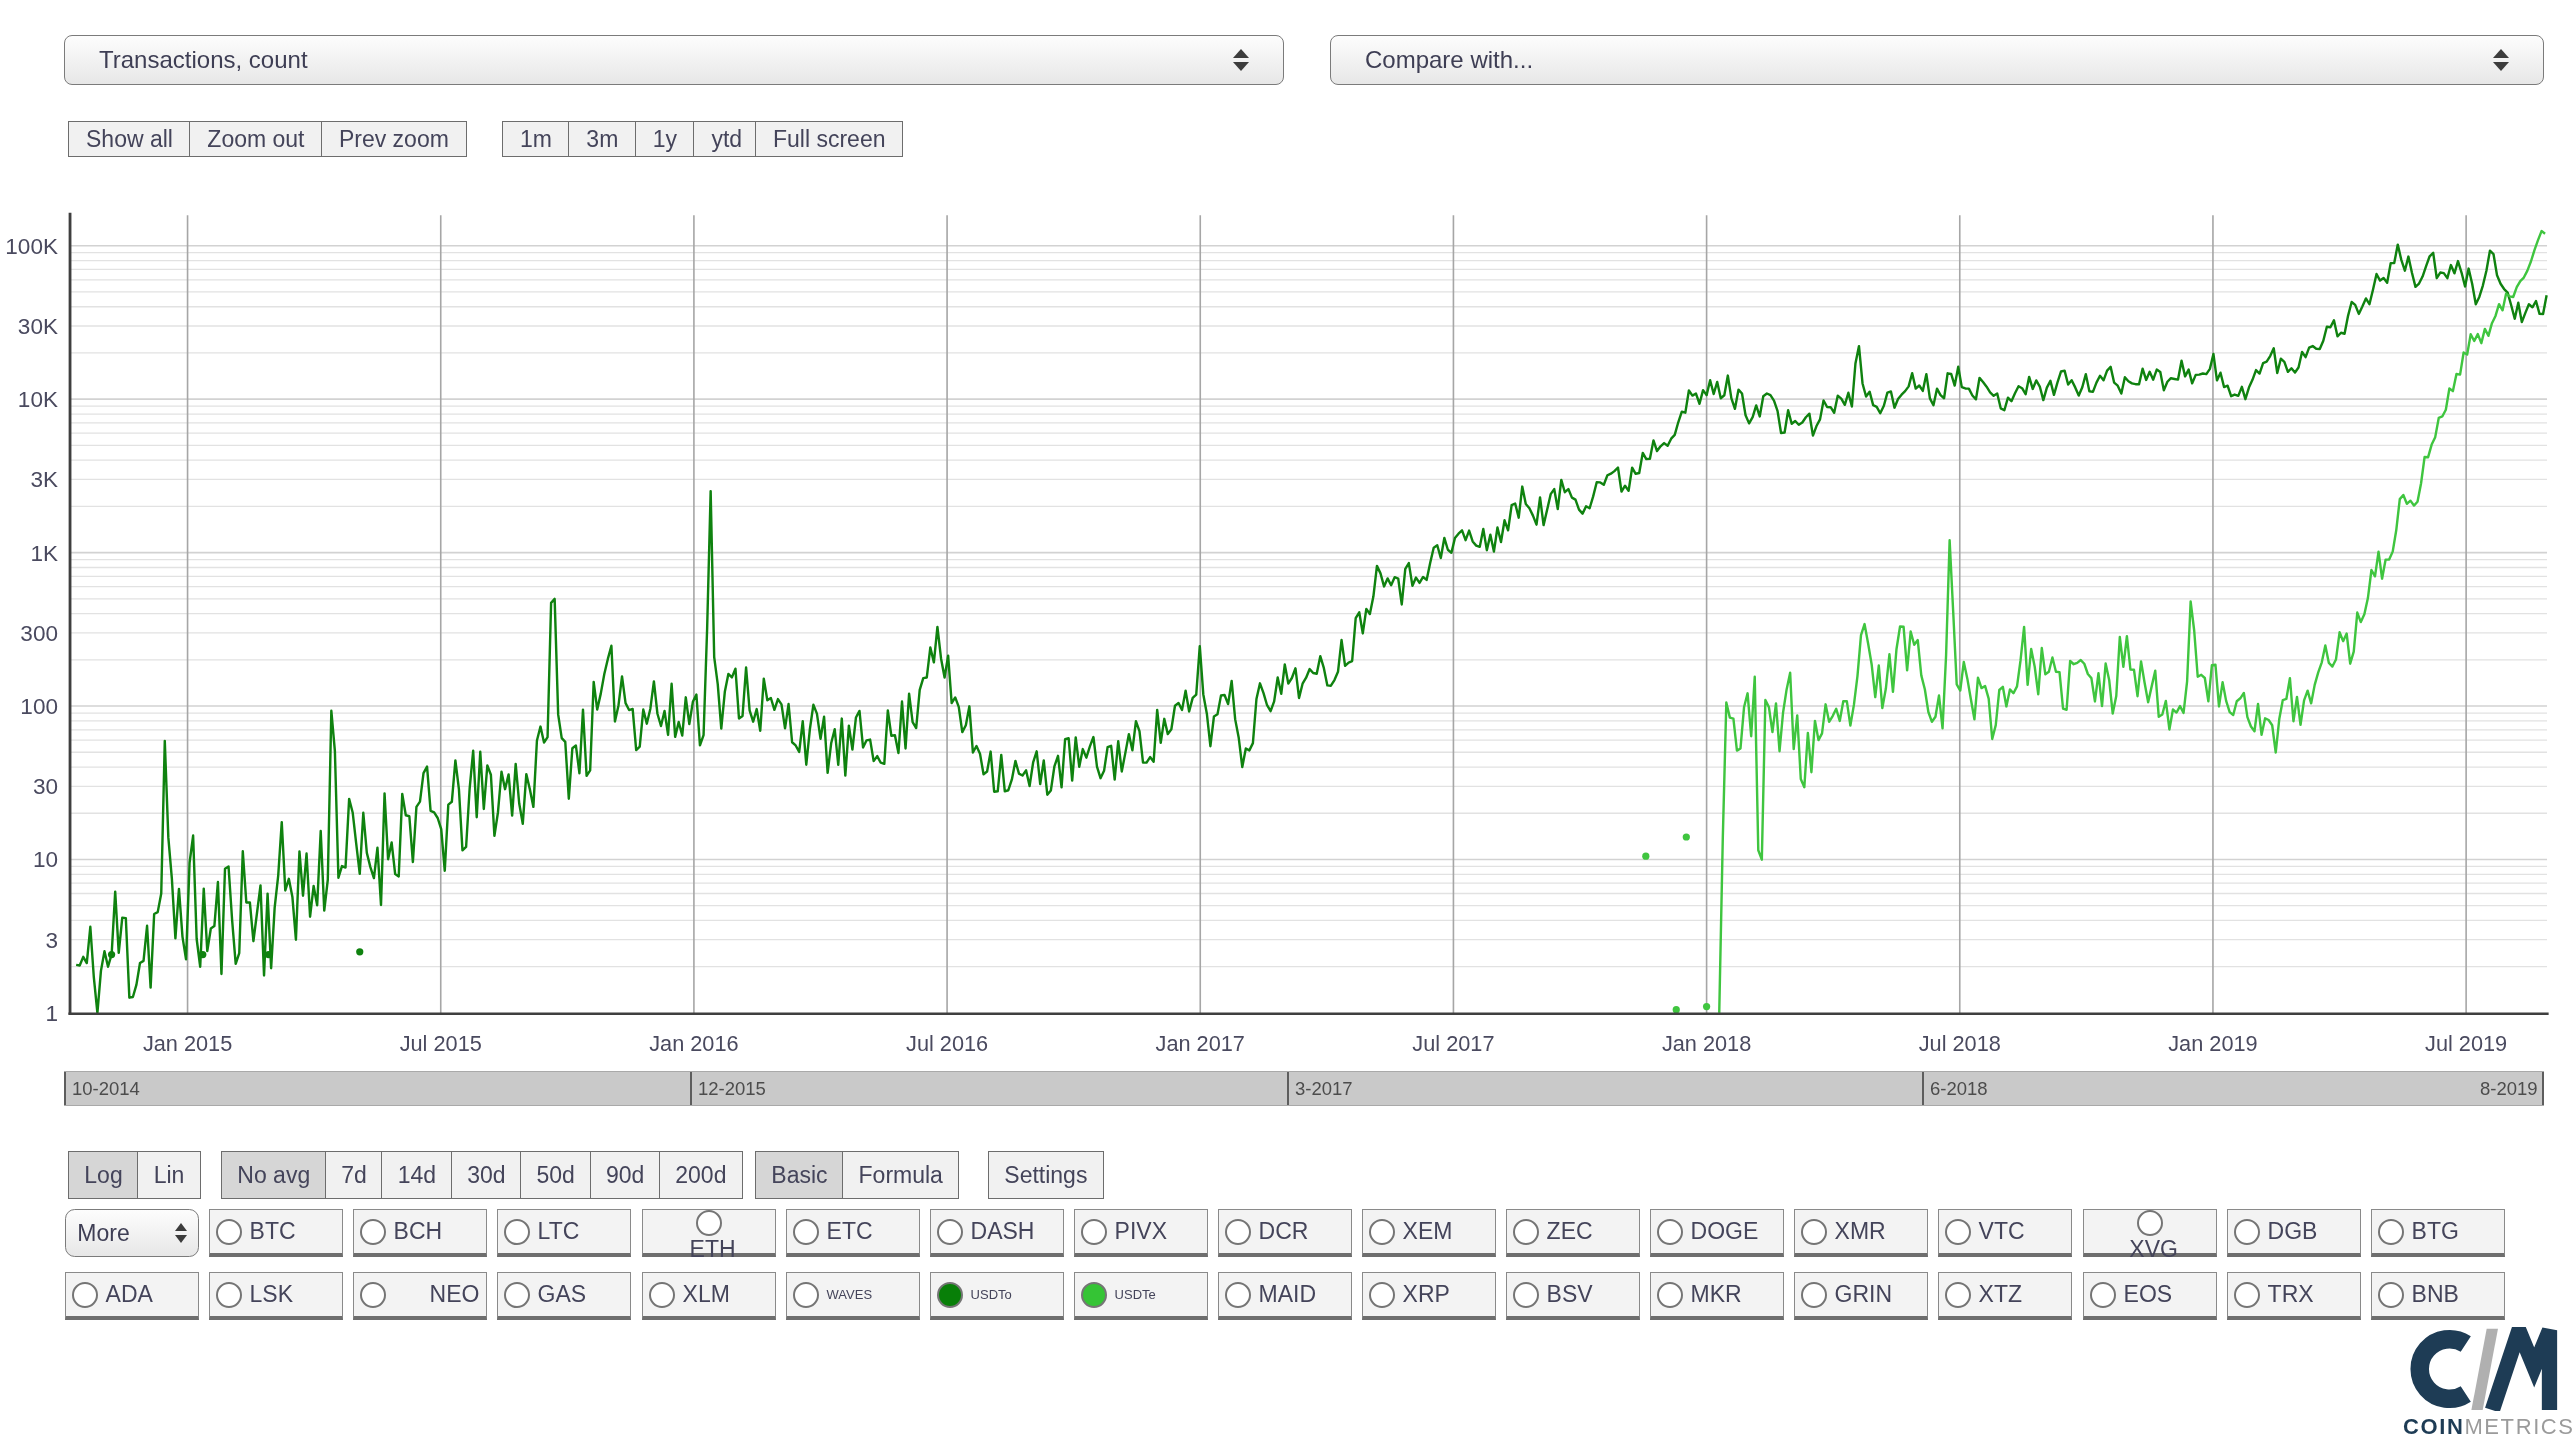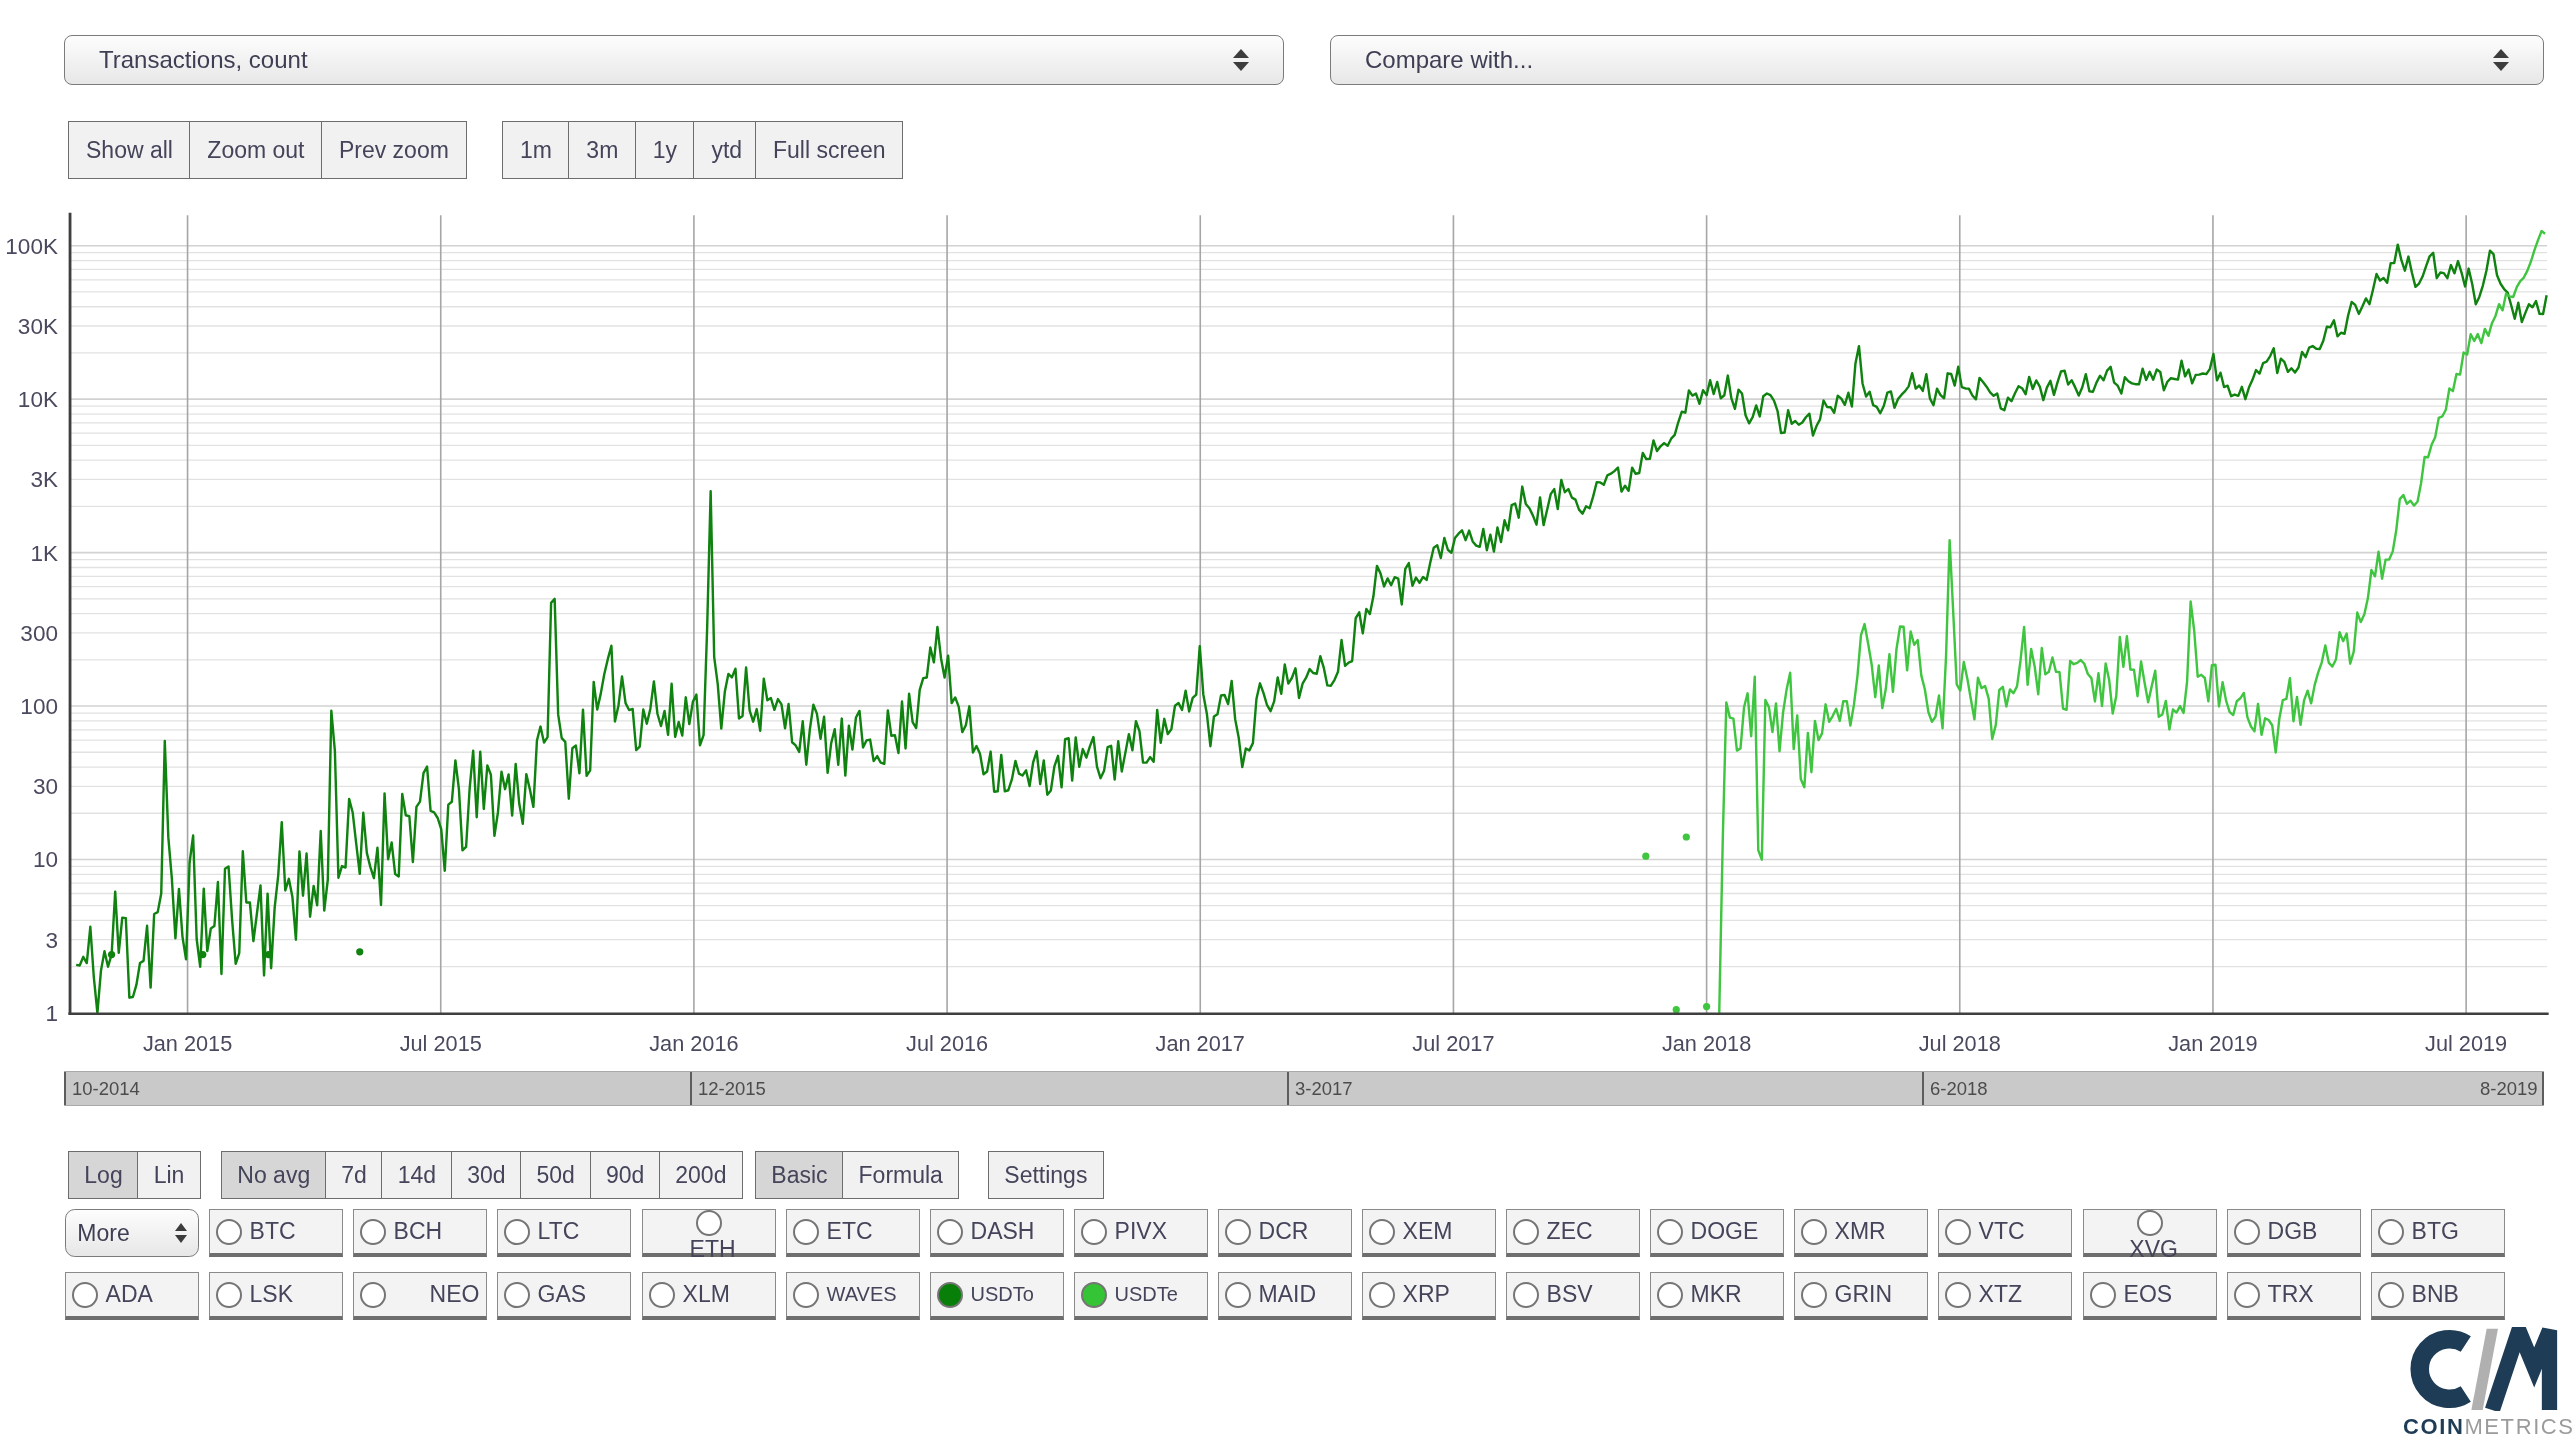--- a/index.html
+++ b/index.html
@@ -15,21 +15,21 @@
   .select.compare{left:1330px;width:1214px;}
   .spinner{display:flex;flex-direction:column;align-items:center;gap:4px;margin-left:auto;}
   .spinner i{display:block;width:0;height:0;border-left:8px solid transparent;border-right:8px solid transparent;}
   .spinner .up{border-bottom:9.7px solid #3c3c3c;}
   .spinner .dn{border-top:9.7px solid #3c3c3c;}
 
   
   #toolbar{position:absolute;left:0;top:121px;width:2576px;height:52px;}
   #controls{position:absolute;left:0;top:1151px;width:2576px;height:48px;}
   .btn-group{position:absolute;top:0;display:flex;}
-  .btn{box-sizing:border-box;height:58px;border:1.6px solid #6d6d6d;background:#f1f1f1;
+  .btn{box-sizing:border-box;height:36px;border:1.6px solid #6d6d6d;background:#f1f1f1;
     color:#44445a;font-size:23px;display:flex;align-items:center;padding:0 17px;white-space:nowrap;}
   .btn + .btn{margin-left:-1.6px;}
   #controls .btn{height:48px;padding:0 15.3px;}
   .btn.active{background:#d6d6d6;}
 
   
   #chart-area{position:absolute;left:0;top:0;width:2576px;height:1063px;}
 
   
   #navigator{position:absolute;left:64px;top:1071px;width:2480px;height:35px;background:#c9c9c9;
@@ -38,21 +38,21 @@
   .nav-label{position:absolute;top:50%;transform:translateY(-50%);font-size:18.5px;color:#4c4c4c;white-space:nowrap;}
   .nav-label.end{right:6.4px;}
 
   
   #coin-rows{position:absolute;left:0;top:0;width:2576px;height:1288px;pointer-events:none;}
   .coin-cell{position:absolute;box-sizing:border-box;width:134px;height:48px;
     border:1.6px solid #8a8a8a;border-bottom:4px solid #6e6e6e;background:#f3f3f3;
     display:flex;align-items:center;padding:0 6.4px;pointer-events:auto;}
   .radio{box-sizing:border-box;width:26px;height:26px;border-radius:50%;border:2.4px solid #757575;background:#fff;flex:none;}
   .coin-label{margin-left:7.2px;font-size:23px;color:#44445a;}
-  .coin-label.small{font-size:20px;text-align:center;}
+  .coin-label.small{font-size:13px;text-align:center;}
   .more-select{position:absolute;box-sizing:border-box;width:134px;height:48px;border:1.6px solid #7b7b7b;
     border-radius:9.7px;background:linear-gradient(#fdfdfd,#e7e7e7);
     display:flex;align-items:center;padding:0 11.3px;font-size:23px;color:#3e3e54;pointer-events:auto;}
   .more-select .spinner{gap:3.2px;}
   .more-select .spinner i{border-left:6.4px solid transparent;border-right:6.4px solid transparent;}
   .more-select .spinner .up{border-bottom:8px solid #3c3c3c;}
   .more-select .spinner .dn{border-top:8px solid #3c3c3c;}
 
   
   .logo{position:absolute;left:2403px;top:1327px;width:169px;height:121px;text-align:center;}

